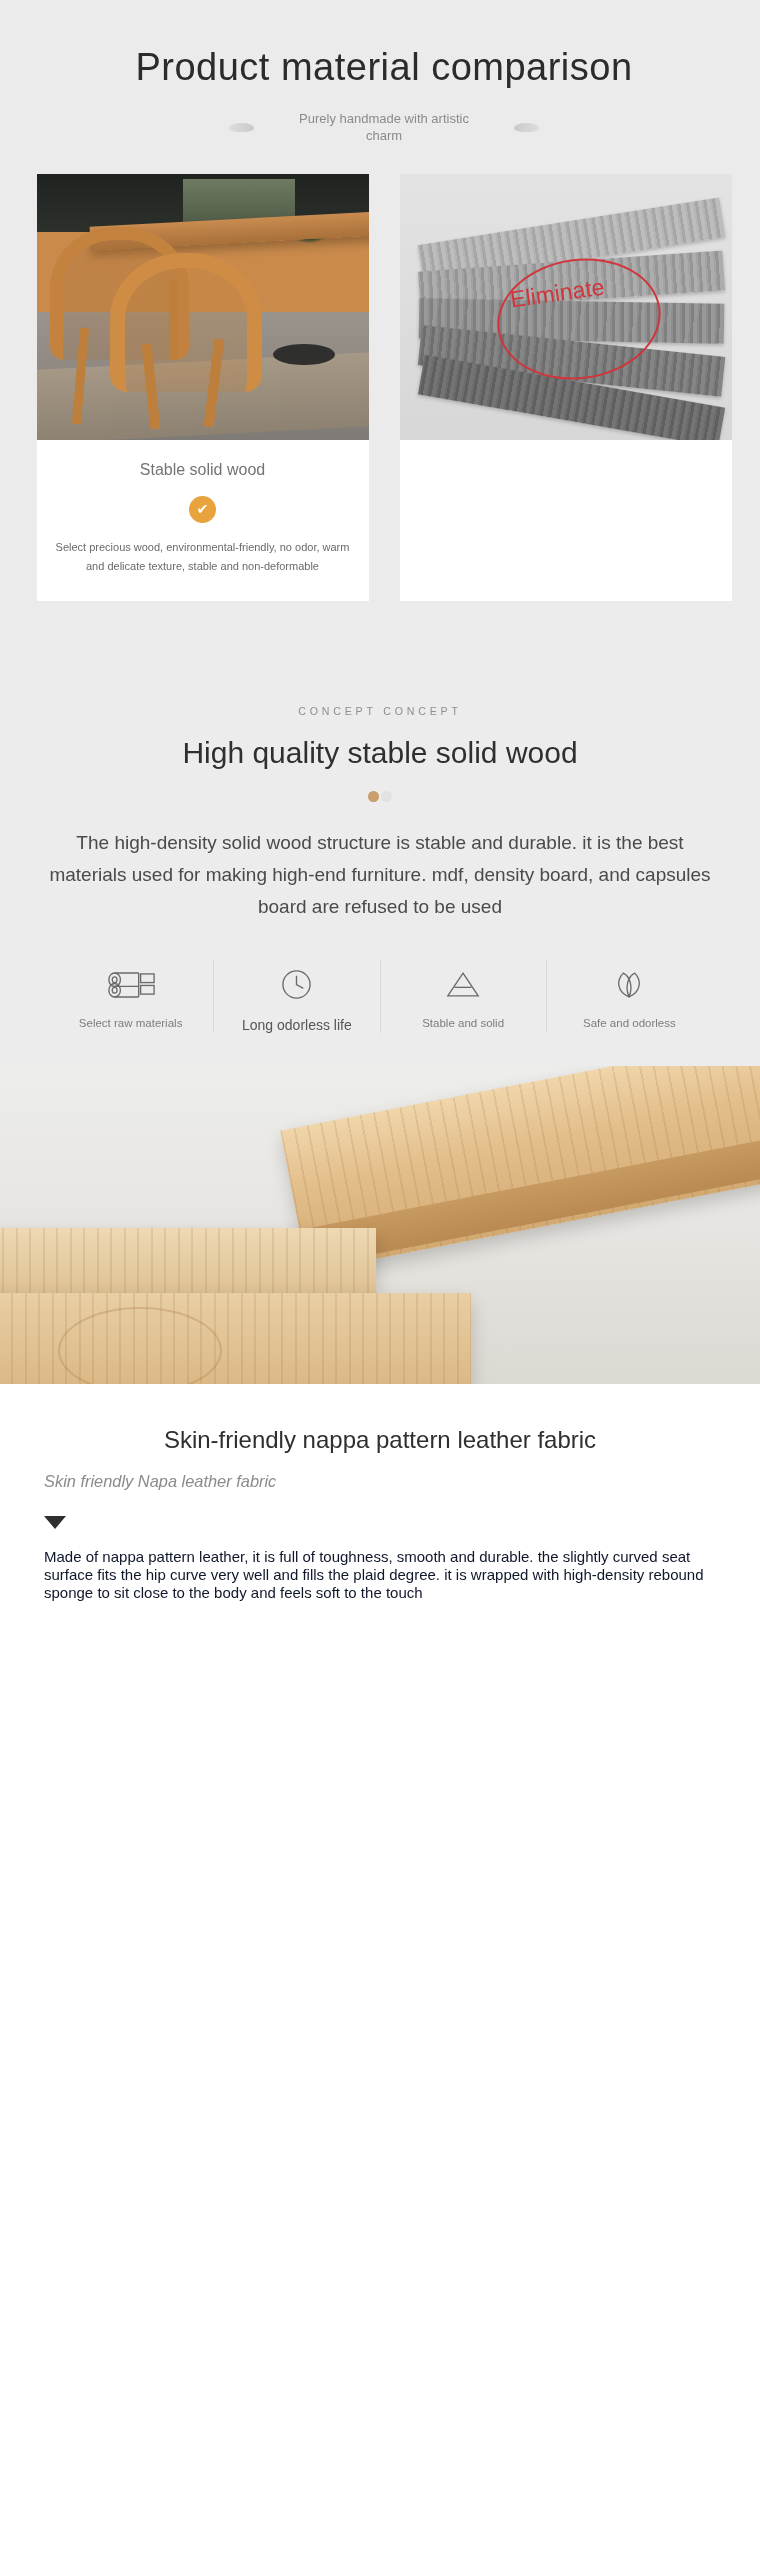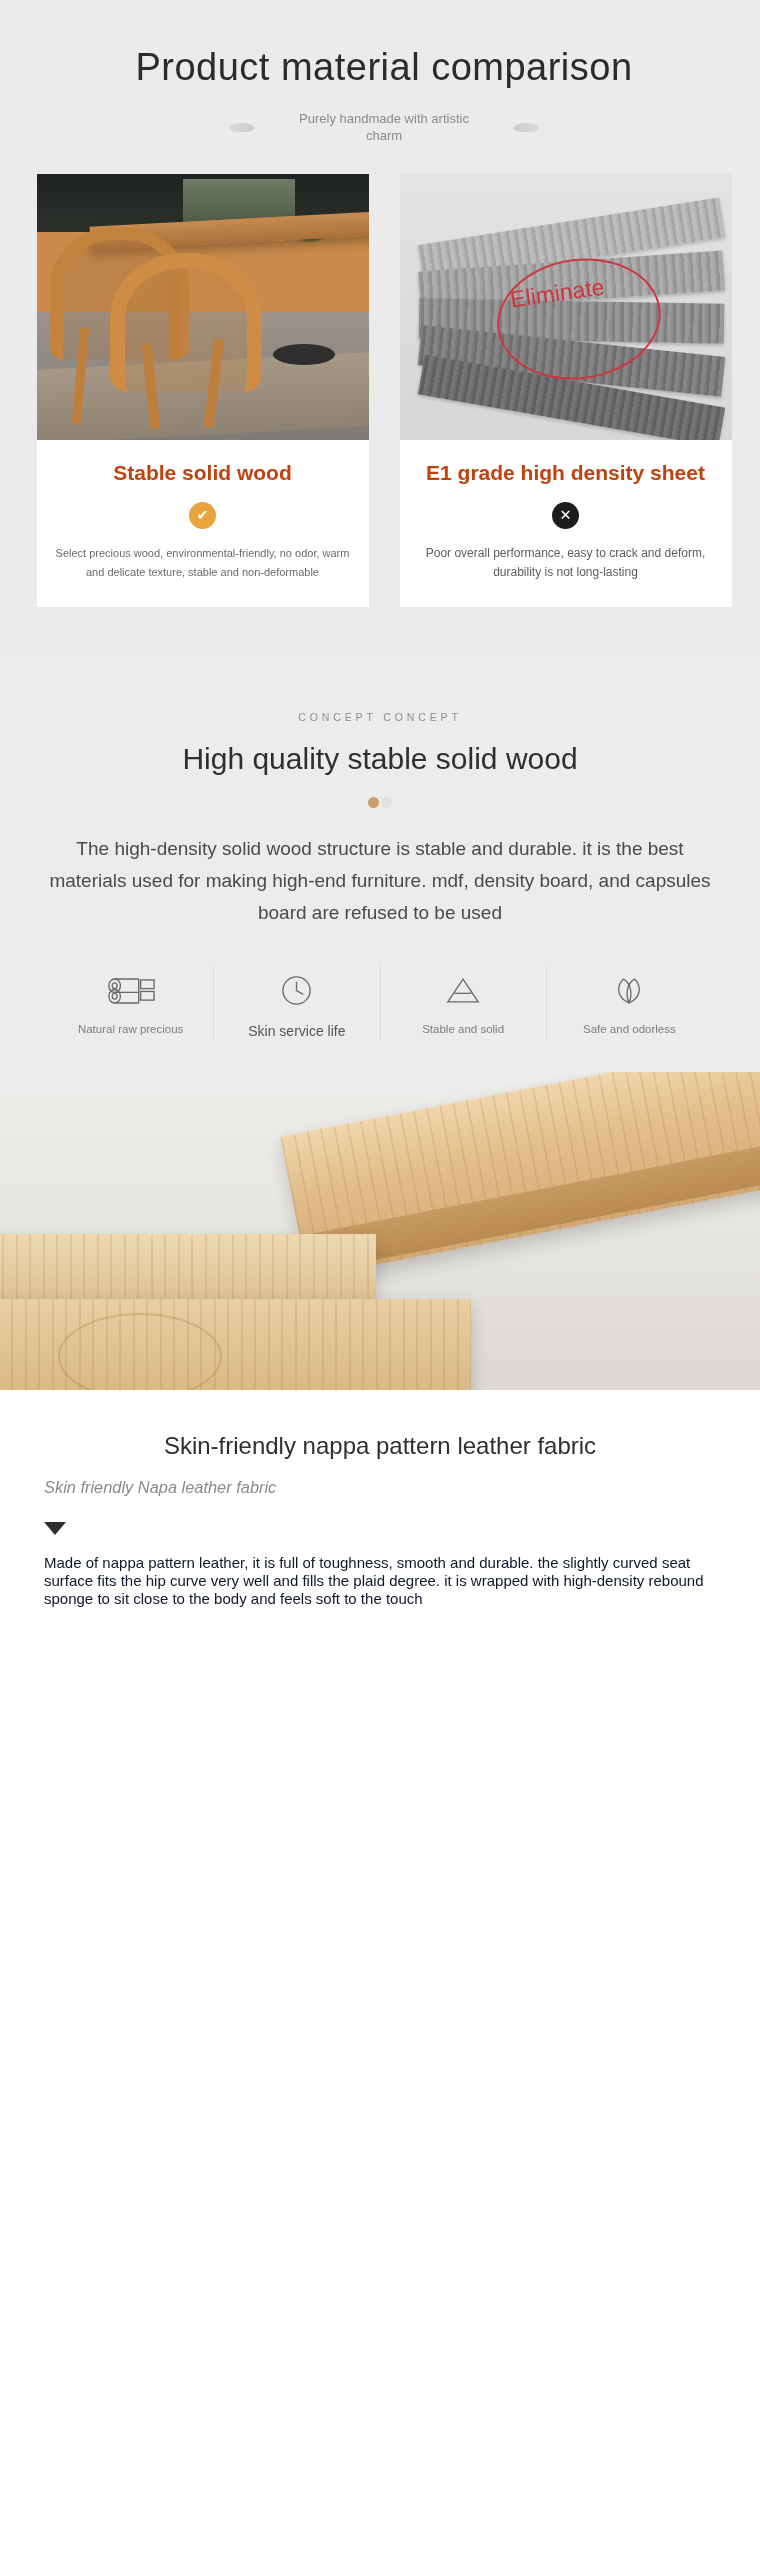--- a/index.html
+++ b/index.html
@@ -143,21 +143,21 @@
     position: absolute;
     left: 50%; top: 40%;
     margin-left: -56px;
     font-size: 23px;
     color: #d0353c;
     transform: rotate(-8deg);
     font-family: "Liberation Sans", sans-serif;
   }
 
   .card .body { padding: 21px 17.3px 25px 17.3px; text-align: center; }
-  .card .c-title { font-size: 21px; color: #c2410c; font-weight: 700; }
+  .card .c-title { font-size: 16px; color: #737373; font-weight: 400; }
   .badge {
     width: 27px; height: 27px; border-radius: 50%;
     margin: 17.3px auto 15.4px auto;
     display: flex; align-items: center; justify-content: center;
     color: #fff; font-size: 14.4px; line-height: 1;
   }
   .badge.ok { background: #e8a33d; }
   .badge.no { background: #1c1c1c; }
   .card .c-desc { font-size: 12px; line-height: 19px; color: #5d5d5d; }
   .card.left .c-desc { color: #6a6a6a; font-size: 11px; }
@@ -324,25 +324,20 @@
       <div class="card right">
         <div class="photo photo-sheet">
           <div class="sheet s1"></div>
           <div class="sheet s2"></div>
           <div class="sheet s3"></div>
           <div class="sheet s4"></div>
           <div class="sheet s5"></div>
           <div class="elim-circle"></div>
           <div class="elim-text">Eliminate</div>
         </div>
-        <div class="body">
-          <div class="c-title">E1 grade high density sheet</div>
-          <div class="badge no">✕</div>
-          <div class="c-desc">Poor overall performance, easy to crack and deform, durability is not long-lasting</div>
-        </div>
       </div>
 
     </div>
   </section>
 
   <section class="sec-concept">
     <div class="kicker">CONCEPT CONCEPT</div>
     <h2>High quality stable solid wood</h2>
     <div class="dots">
       <i class="a"></i>
@@ -357,31 +352,31 @@
             <ellipse cx="9" cy="10" rx="6" ry="7"></ellipse>
               <ellipse cx="9" cy="10" rx="2.5" ry="3"></ellipse>
             <ellipse cx="9" cy="21" rx="6" ry="7"></ellipse>
               <ellipse cx="9" cy="21" rx="2.5" ry="3"></ellipse>
             <path d="M9 3 H34 M9 17 H34 M9 28 H34"></path>
             <path d="M34 3 V17 M34 17 V28"></path>
             <rect x="36" y="4" width="14" height="9"></rect>
               <rect x="36" y="16" width="14" height="9"></rect>
           </svg>
         </div>
-        <div class="fl">Natural raw precious</div>
+        <div class="fl">Select raw materials</div>
       </div>
 
       <div class="feat big">
         <div class="ic">
           <svg width="33" height="33" viewBox="0 0 34 34" fill="none" stroke="#6a6a6a" stroke-width="1.4">
             <circle cx="17" cy="17" r="14"></circle>
               <path d="M17 8 V17 L24 21"></path>
           </svg>
         </div>
-        <div class="fl">Skin service life</div>
+        <div class="fl">Long odorless life</div>
       </div>
 
       <div class="feat">
         <div class="ic">
           <svg width="38" height="31" viewBox="0 0 40 32" fill="none" stroke="#6a6a6a" stroke-width="1.4">
             <path d="M20 4 L36 28 L4 28 Z"></path>
               <path d="M11 19 H29"></path>
           </svg>
         </div>
         <div class="fl">Stable and solid</div>

